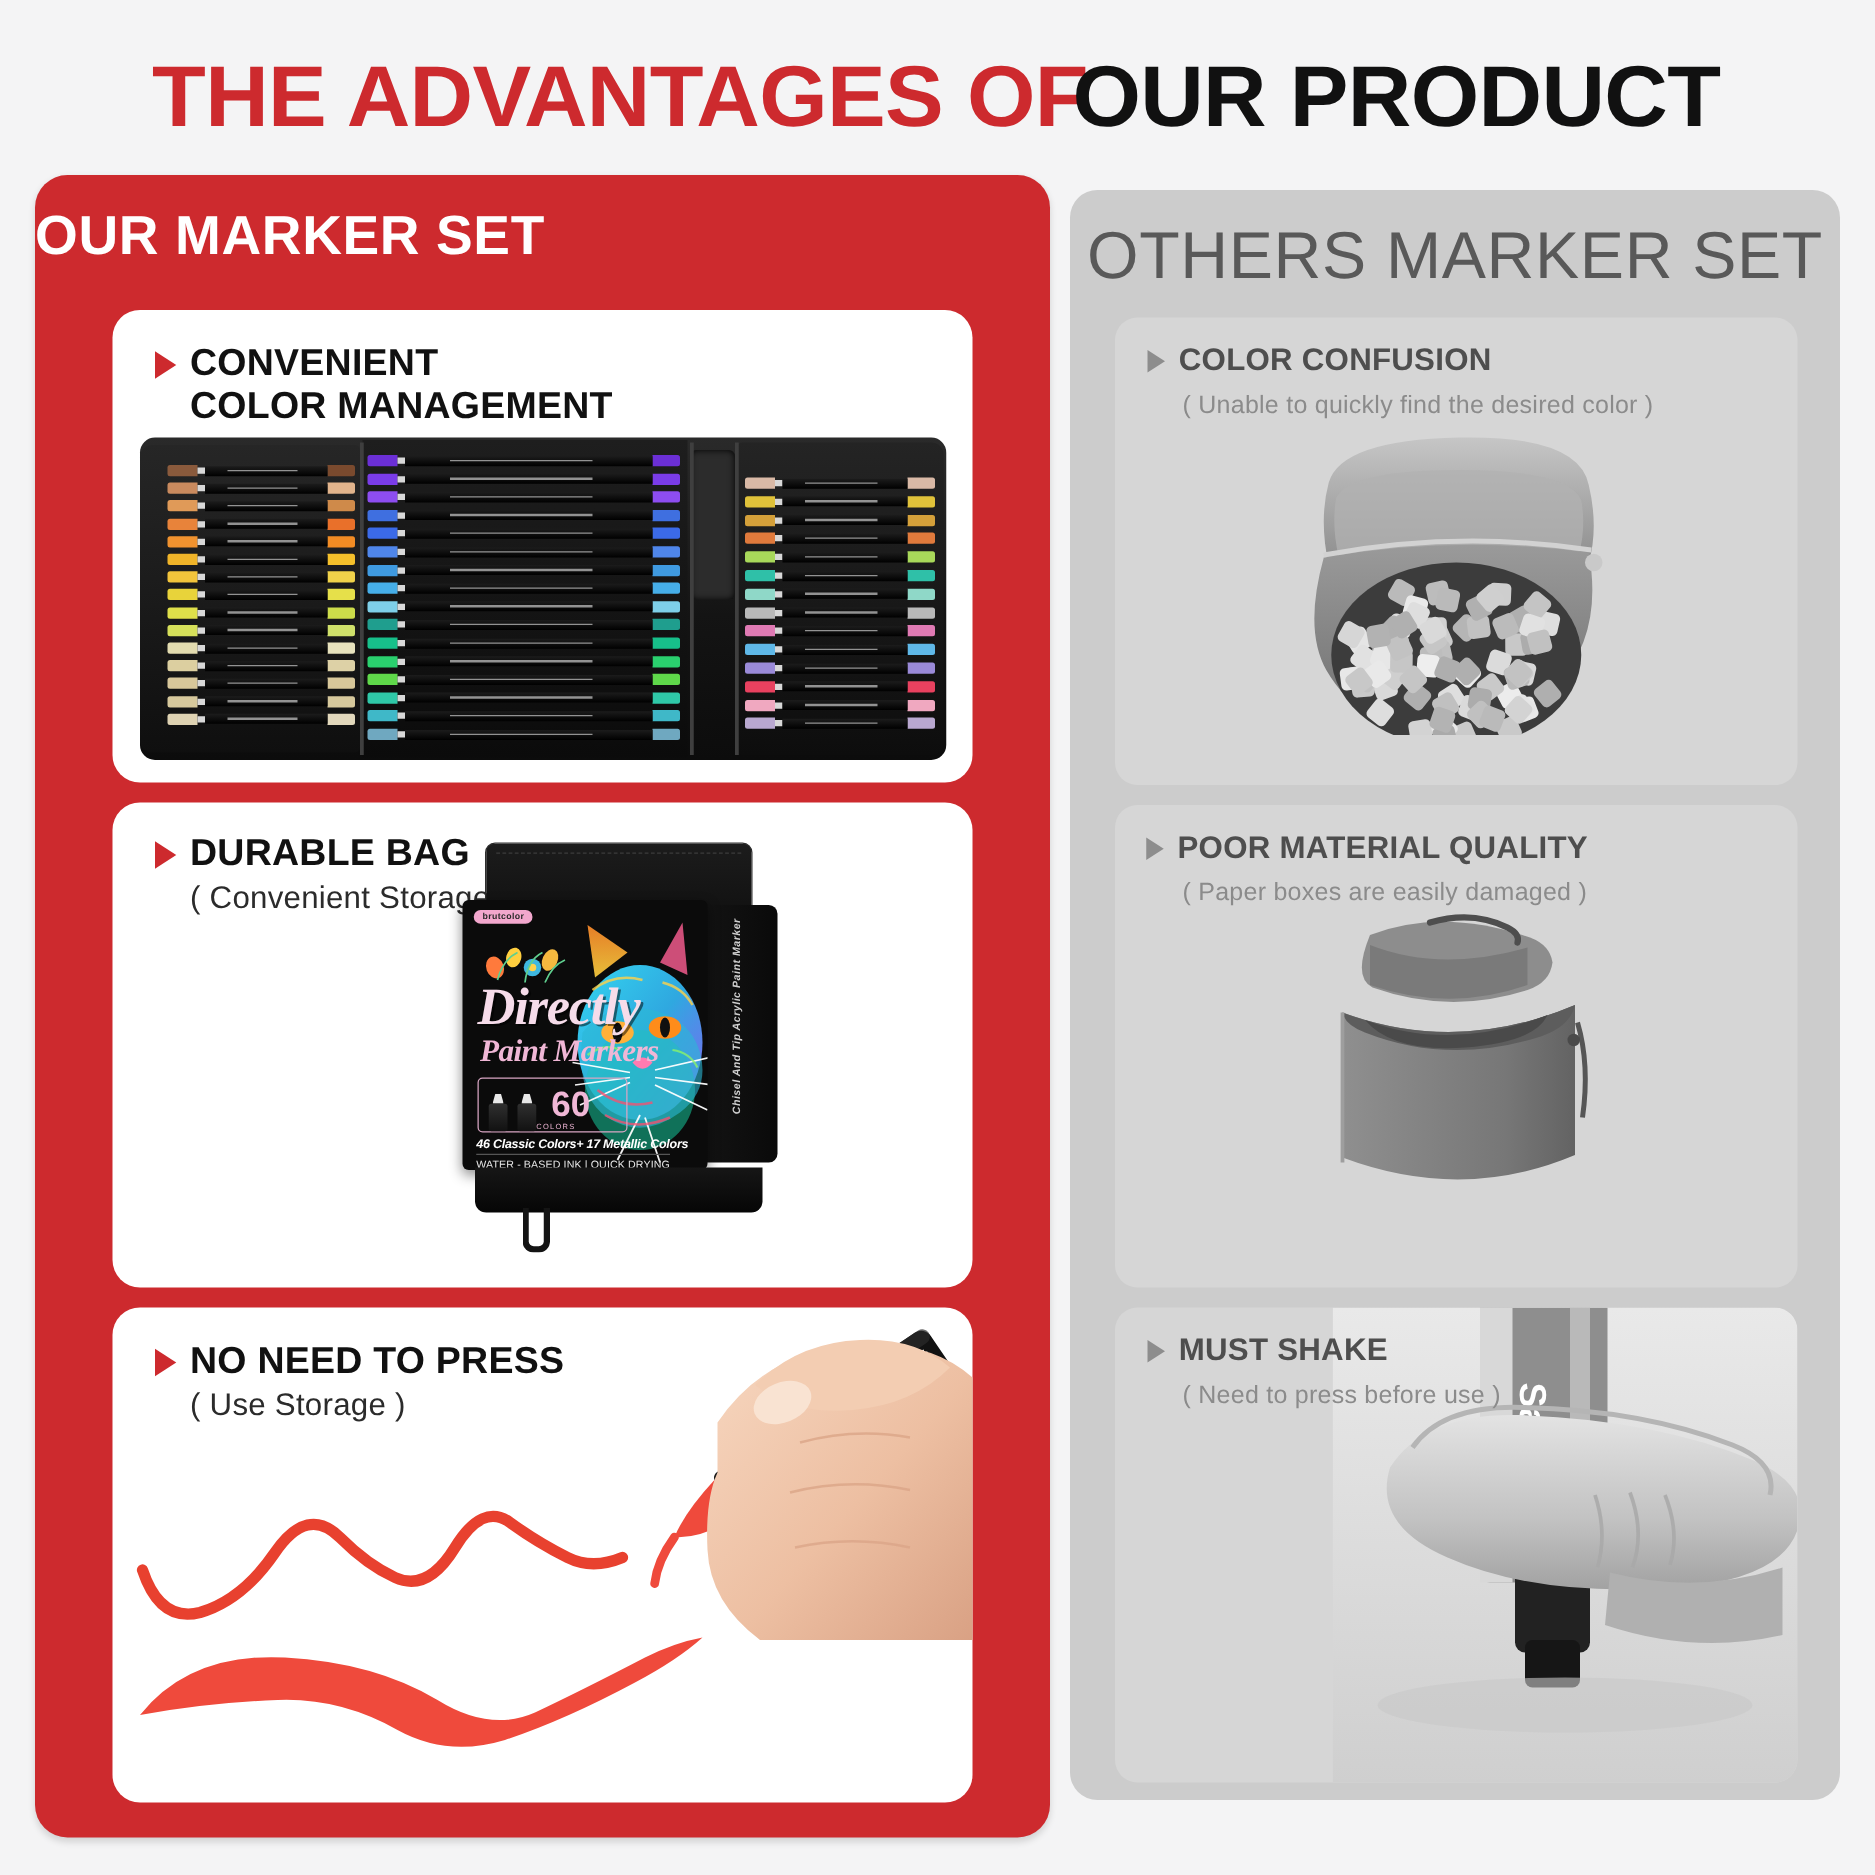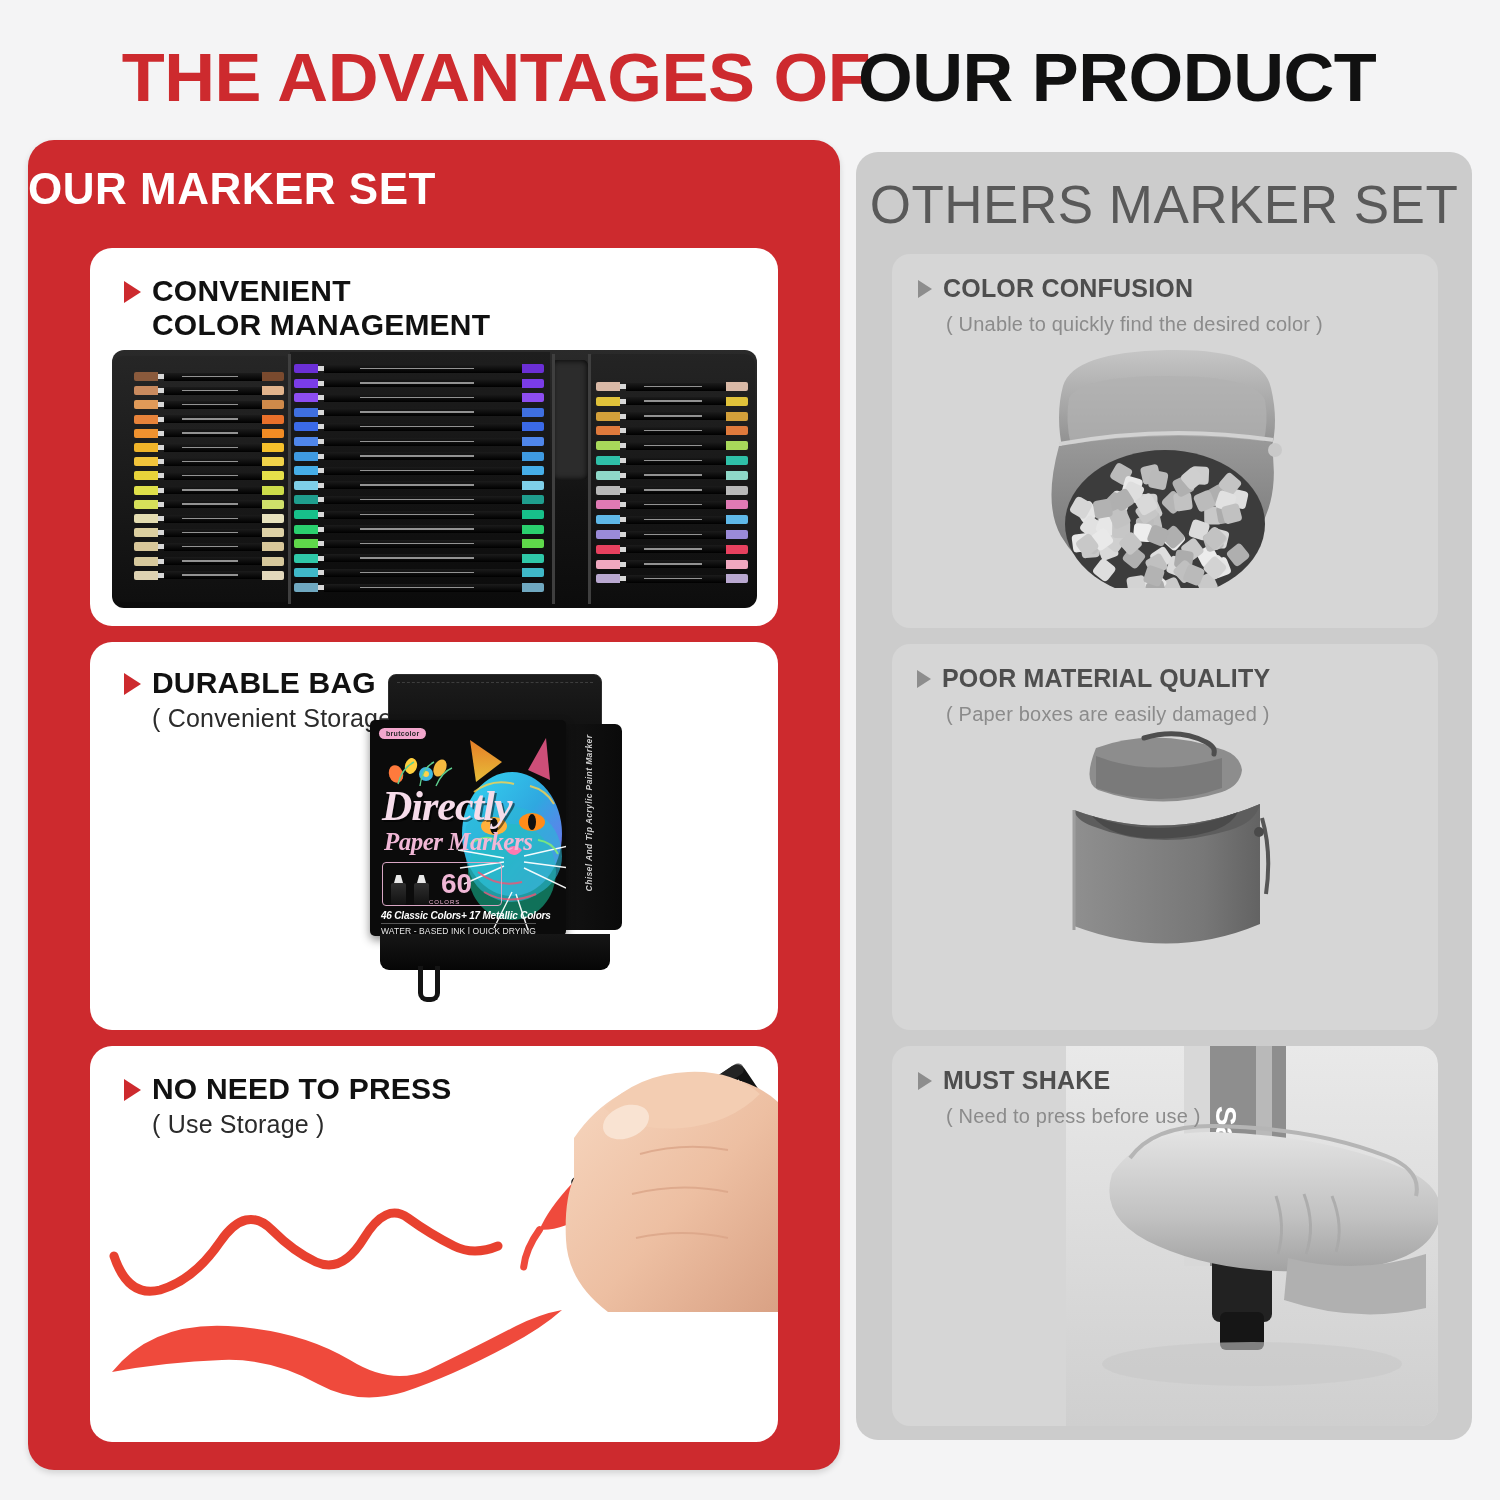--- a/index.html
+++ b/index.html
@@ -603,21 +603,21 @@
           <circle cx="46" cy="30" r="3" fill="#ffd24a"></circle>
           <ellipse cx="60" cy="24" rx="6" ry="9" fill="#f5b93f" transform="rotate(25 60 24)"></ellipse>
           <g stroke="#5fcf8f" stroke-width="1.4" fill="none">
             <path d="M18 40 q4 -16 16 -22"></path>
               <path d="M40 42 q2 -18 14 -24"></path>
               <path d="M56 42 q6 -14 16 -18"></path>
           </g>
         </svg>
 
         <div class="box-script1">Directly</div>
-        <div class="box-script2">Paper Markers</div>
+        <div class="box-script2">Paint Markers</div>
 
         <div class="cnt-box">
           <div class="mini-pen">
               <i></i>
               <b></b>
             </div>
           <div class="mini-pen">
               <i></i>
               <b></b>
             </div>

